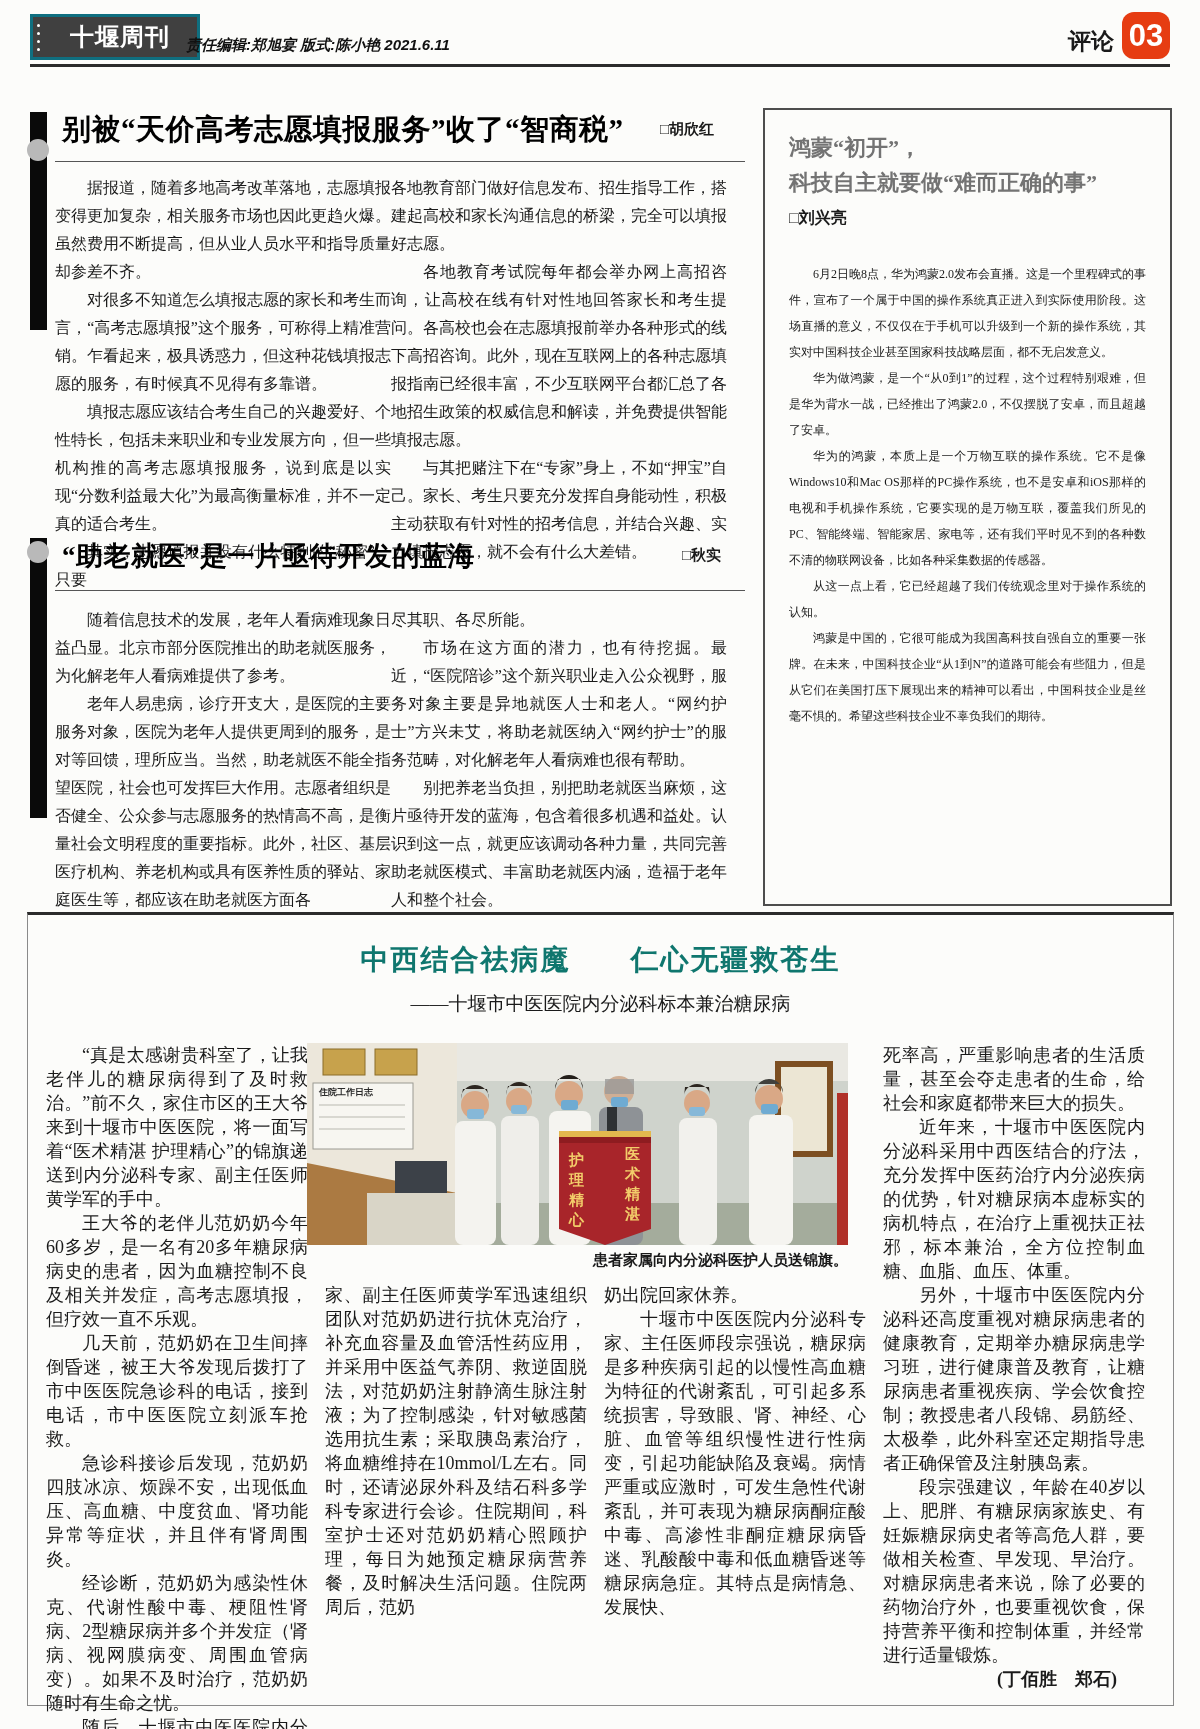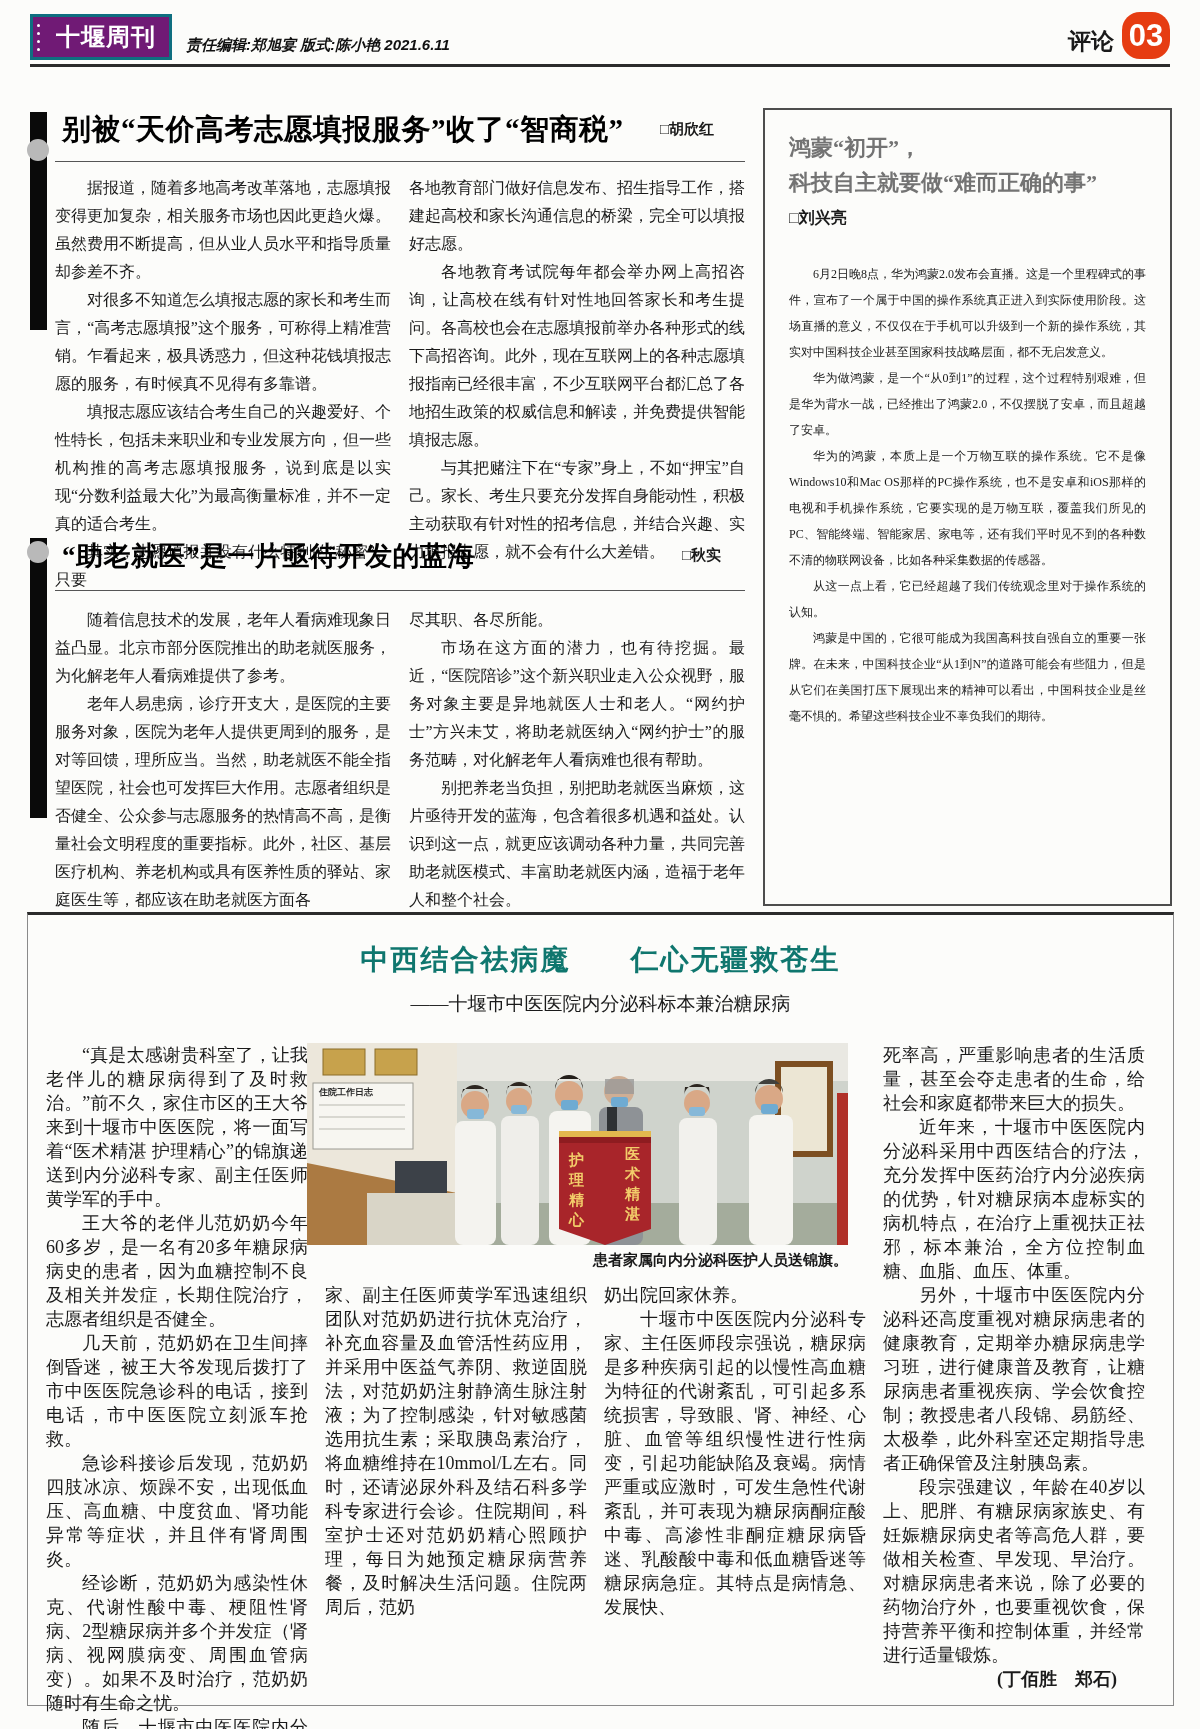--- a/index.html
+++ b/index.html
@@ -1,38 +1,38 @@
 <!DOCTYPE html>
 <html><head>
 <meta charset="utf-8">
 <style>
   html,body{margin:0;padding:0;background:#e9e9e9;}
   .page{position:relative;width:1200px;height:1729px;margin:0 auto;background:#fcfcfa;
         font-family:"Liberation Serif", serif;color:#1a1a1a;overflow:hidden;}
   
-  .masthead-box{position:absolute;left:30px;top:14px;width:142px;height:46px;
-    background:#701a75;border:3px solid #0f6f80;box-sizing:border-box;display:flex;align-items:center;}
+  .masthead-box{position:absolute;left:30px;top:14px;width:170px;height:46px;
+    background:#404040;border:3px solid #0f6f80;box-sizing:border-box;display:flex;align-items:center;}
   .masthead-strip{width:10px;height:100%;display:flex;flex-direction:column;justify-content:space-around;align-items:center;padding:4px 0;box-sizing:border-box;}
   .masthead-strip i{width:3px;height:3px;background:#fff;border-radius:50%;}
   .masthead-title{flex:1;text-align:center;color:#fff;font-weight:900;font-size:24px;letter-spacing:1px;}
   .edition-info{position:absolute;left:186px;top:36px;font-size:15px;font-weight:bold;font-style:italic;
     font-family:Liberation Sans, sans-serif;color:#111;}
   .section-label{position:absolute;left:1068px;top:26px;font-size:23px;font-weight:900;
     font-family:"Liberation Sans", sans-serif;}
   .pagenum-box{position:absolute;left:1122px;top:12px;width:48px;height:47px;background:#e63c12;
-    border-radius:18px;color:#fff;font-size:31px;font-weight:bold;display:flex;align-items:center;justify-content:center;
+    border-radius:12px;color:#fff;font-size:31px;font-weight:bold;display:flex;align-items:center;justify-content:center;
     font-family:"Liberation Sans", sans-serif;}
   .header-rule{position:absolute;left:30px;top:64px;width:1140px;height:3px;background:#2b2b2b;}
   
   .vbar{position:absolute;width:17px;background:#0a0a0a;}
   .vbar-dot{position:absolute;width:22px;height:22px;border-radius:50%;background:#b9b9b9;}
   .art-title{position:absolute;font-weight:900;color:#000;letter-spacing:0.5px;}
   .art-author{position:absolute;font-size:15px;font-weight:bold;font-family:"Liberation Sans", sans-serif;}
   .title-rule{position:absolute;height:1px;background:#555;}
-  .twocol{position:absolute;display:flex;gap:18px;}
+  .twocol{position:absolute;display:flex;}
   .twocol .col{width:336px;font-size:16px;line-height:28px;text-align:justify;}
   .twocol p, .fcol p{margin:0;text-indent:2em;}
   p.noindent{text-indent:0;}
   
   .sidebar-box{position:absolute;left:763px;top:108px;width:409px;height:798px;border:2px solid #4d4d4d;
     box-sizing:border-box;padding:20px 24px;}
   .sb-title{font-size:22px;line-height:35px;font-weight:900;color:#737373;}
   .sb-author{font-size:16px;font-weight:bold;margin-top:8px;font-family:"Liberation Sans", sans-serif;}
   .sb-body{margin-top:32px;font-size:12px;line-height:26px;text-align:justify;}
   .sb-body p{margin:0;text-indent:2em;}
@@ -118,21 +118,21 @@
     </div>
   </div>
 
   <div class="feature-box">
     <div class="f-title">中西结合祛病魔　　仁心无疆救苍生</div>
     <div class="f-subtitle">——十堰市中医医院内分泌科标本兼治糖尿病</div>
 
     <div class="f-cols">
       <div class="fcol">
         <p>“真是太感谢贵科室了，让我老伴儿的糖尿病得到了及时救治。”前不久，家住市区的王大爷来到十堰市中医医院，将一面写着“医术精湛 护理精心”的锦旗递送到内分泌科专家、副主任医师黄学军的手中。</p>
-        <p>王大爷的老伴儿范奶奶今年60多岁，是一名有20多年糖尿病病史的患者，因为血糖控制不良及相关并发症，长期住院治疗，志愿者组织是否健全。</p>
+        <p>王大爷的老伴儿范奶奶今年60多岁，是一名有20多年糖尿病病史的患者，因为血糖控制不良及相关并发症，高考志愿填报，但疗效一直不乐观。</p>
         <p>几天前，范奶奶在卫生间摔倒昏迷，被王大爷发现后拨打了市中医医院急诊科的电话，接到电话，市中医医院立刻派车抢救。</p>
         <p>急诊科接诊后发现，范奶奶四肢冰凉、烦躁不安，出现低血压、高血糖、中度贫血、肾功能异常等症状，并且伴有肾周围炎。</p>
         <p>经诊断，范奶奶为感染性休克、代谢性酸中毒、梗阻性肾病、2型糖尿病并多个并发症（肾病、视网膜病变、周围血管病变）。如果不及时治疗，范奶奶随时有生命之忧。</p>
         <p>随后，十堰市中医医院内分泌科专</p>
       </div>
       <div class="fcol">
         <div class="col-spacer"></div>
         <p class="noindent">家、副主任医师黄学军迅速组织团队对范奶奶进行抗休克治疗，补充血容量及血管活性药应用，并采用中医益气养阴、救逆固脱法，对范奶奶注射静滴生脉注射液；为了控制感染，针对敏感菌选用抗生素；采取胰岛素治疗，将血糖维持在10mmol/L左右。同时，还请泌尿外科及结石科多学科专家进行会诊。住院期间，科室护士还对范奶奶精心照顾护理，每日为她预定糖尿病营养餐，及时解决生活问题。住院两周后，范奶</p>
       </div>
       <div class="fcol">

